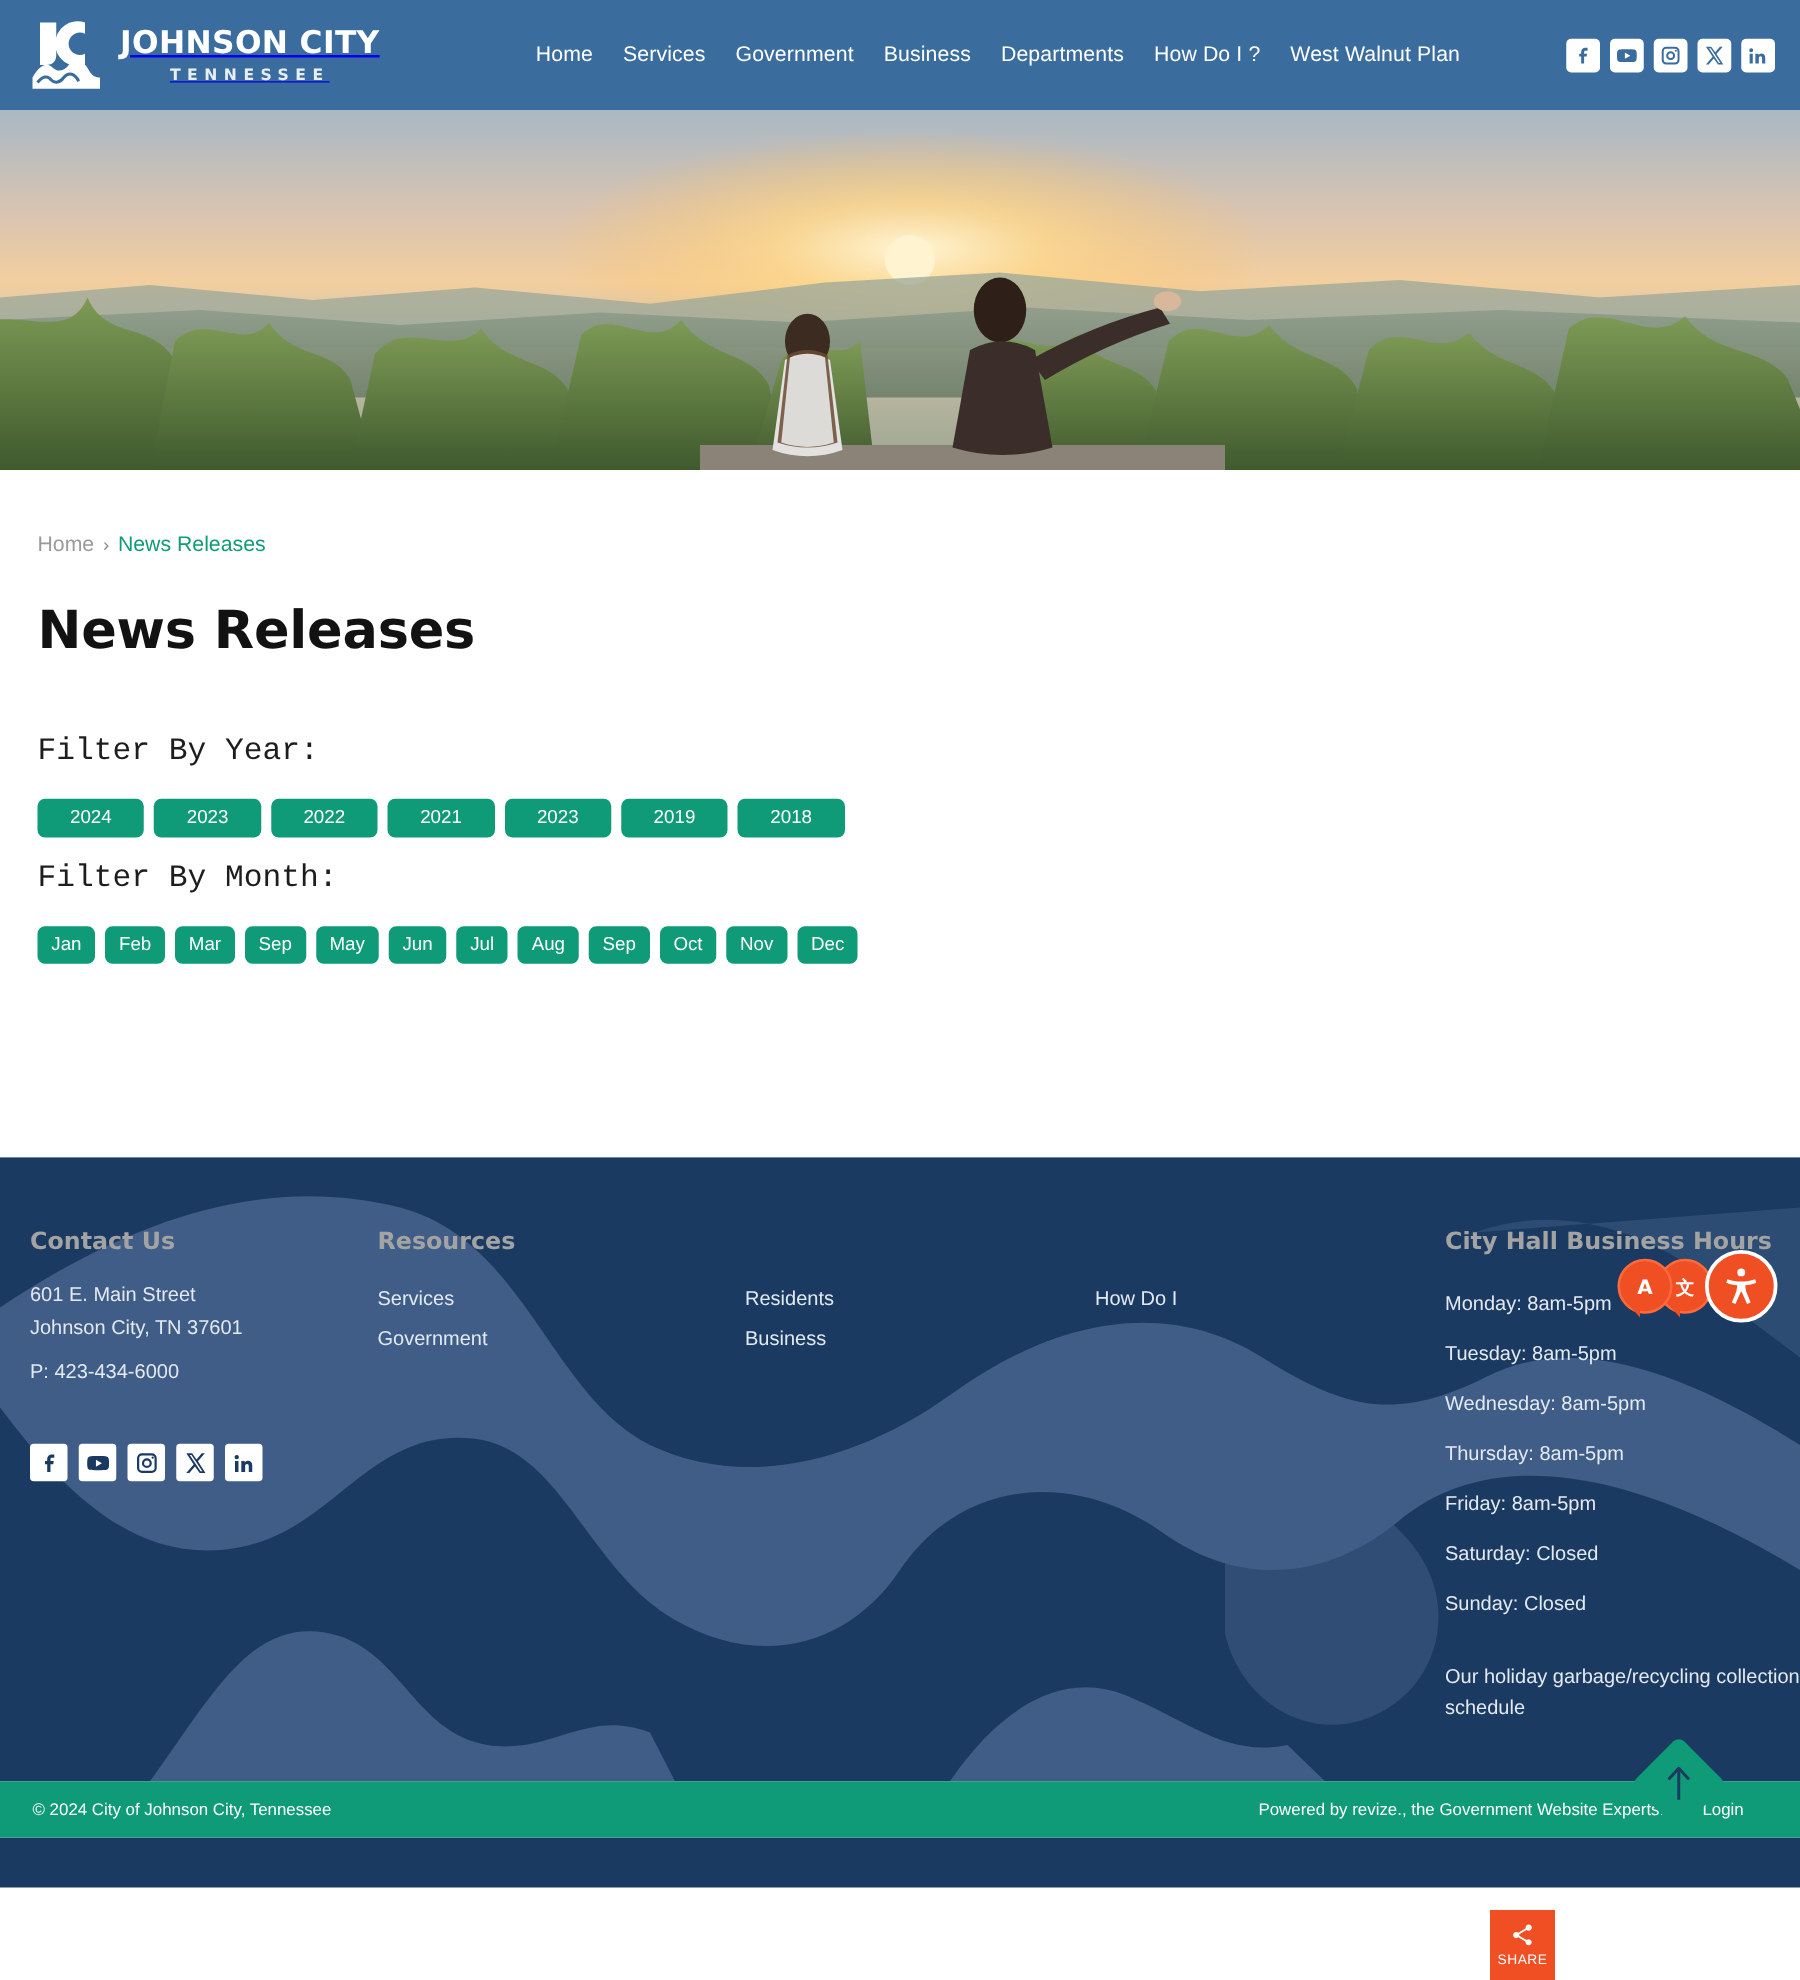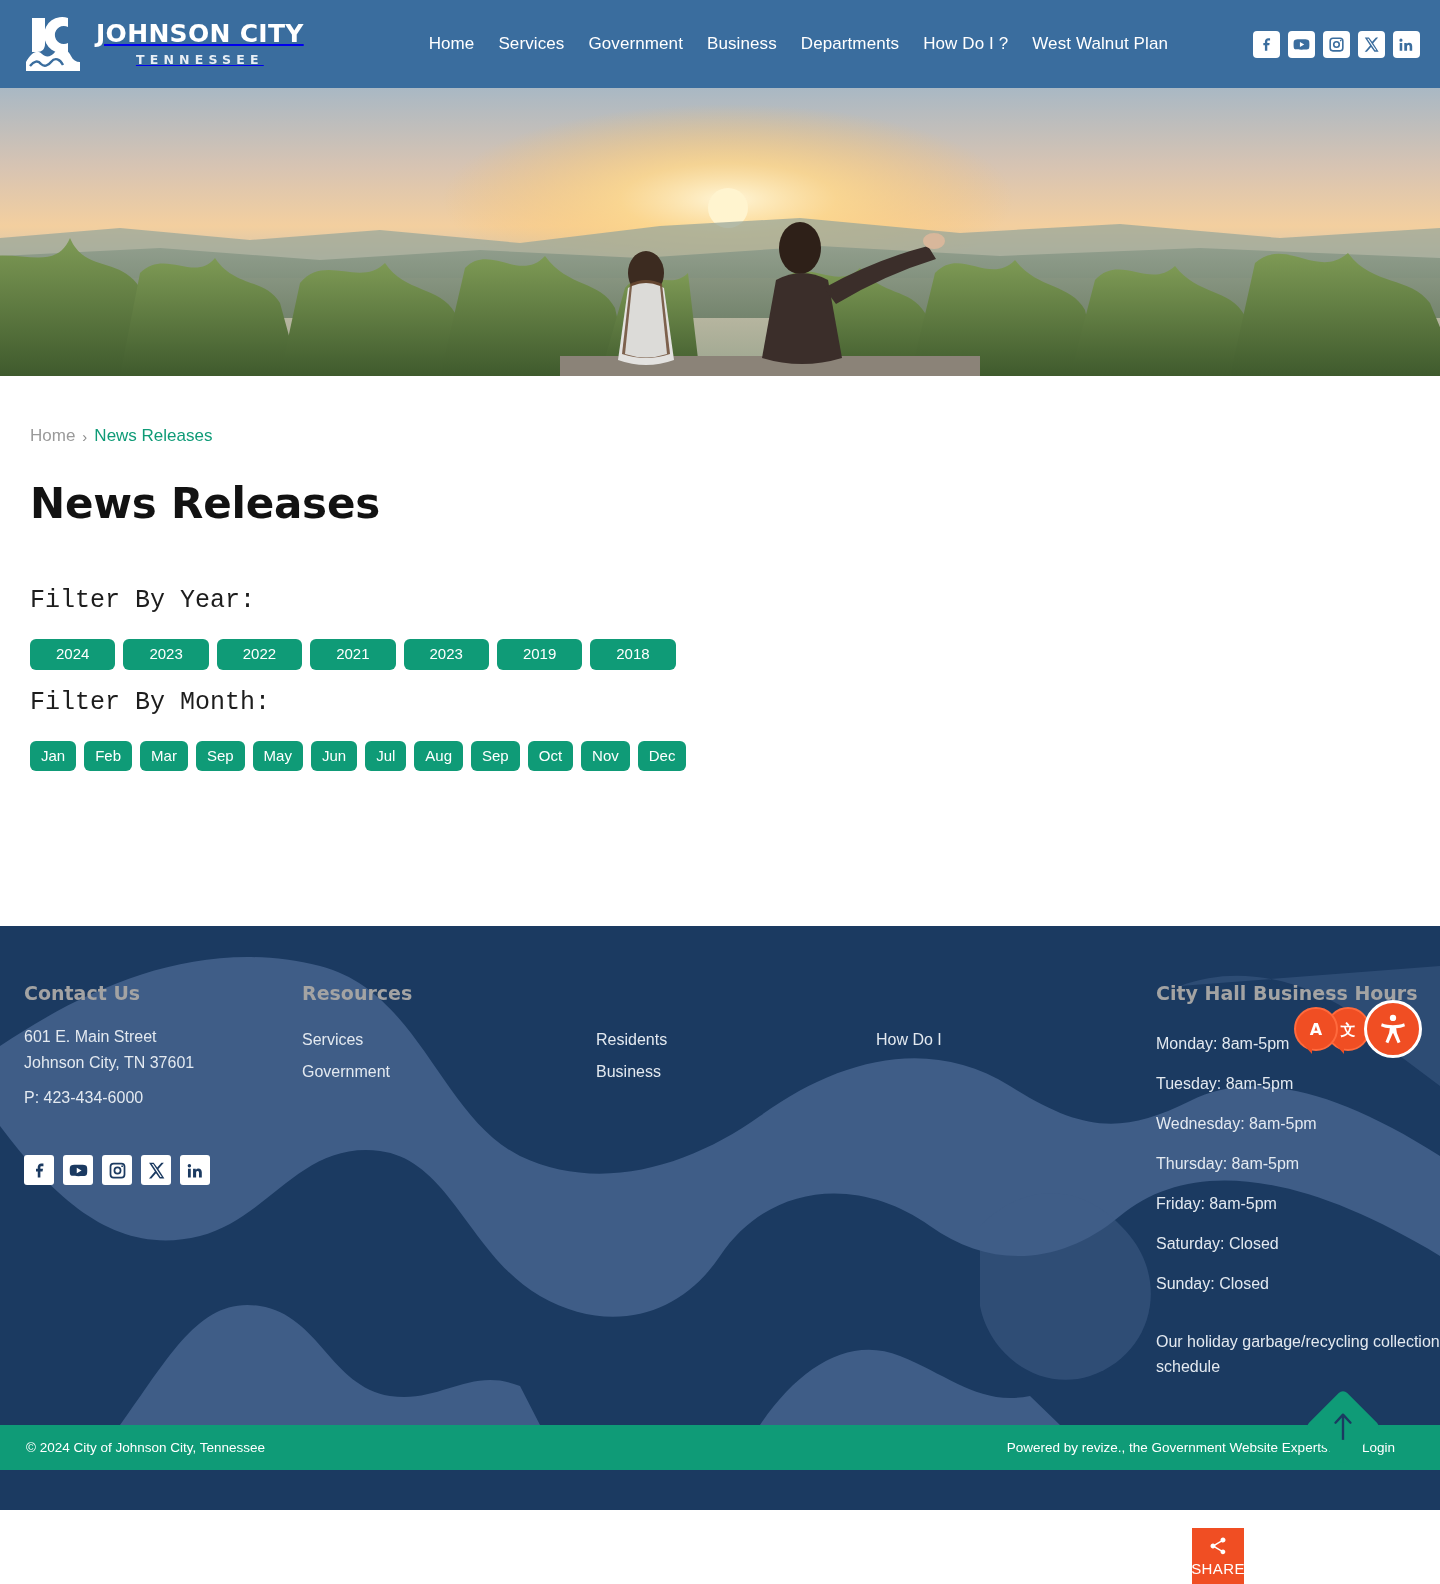--- a/index.html
+++ b/index.html
@@ -175,21 +175,21 @@
 
   
   .share-btn {
     position: absolute; right: 196px; bottom: 0; z-index: 50;
     width: 52px; height: 56px; background: #f04e23;
     display: flex; flex-direction: column;
     align-items: center; justify-content: center; gap: 4px;
     cursor: pointer;
   }
   .share-btn svg { width: 20px; height: 20px; fill: #ffffff; display: block; }
-  .share-label { color: #fff; font-size: 15px; letter-spacing: 0.4px; }
+  .share-label { color: #fff; font-size: 11px; letter-spacing: 0.4px; }
 
   .page-root { position: relative; width: 1440px; height: 1584px; }
   .post-footer-space { height: 40px; background: #1b3a61; }
 </style>
 </head>
 <body>
 
 <div class="page-root">
 
   <header class="header">

